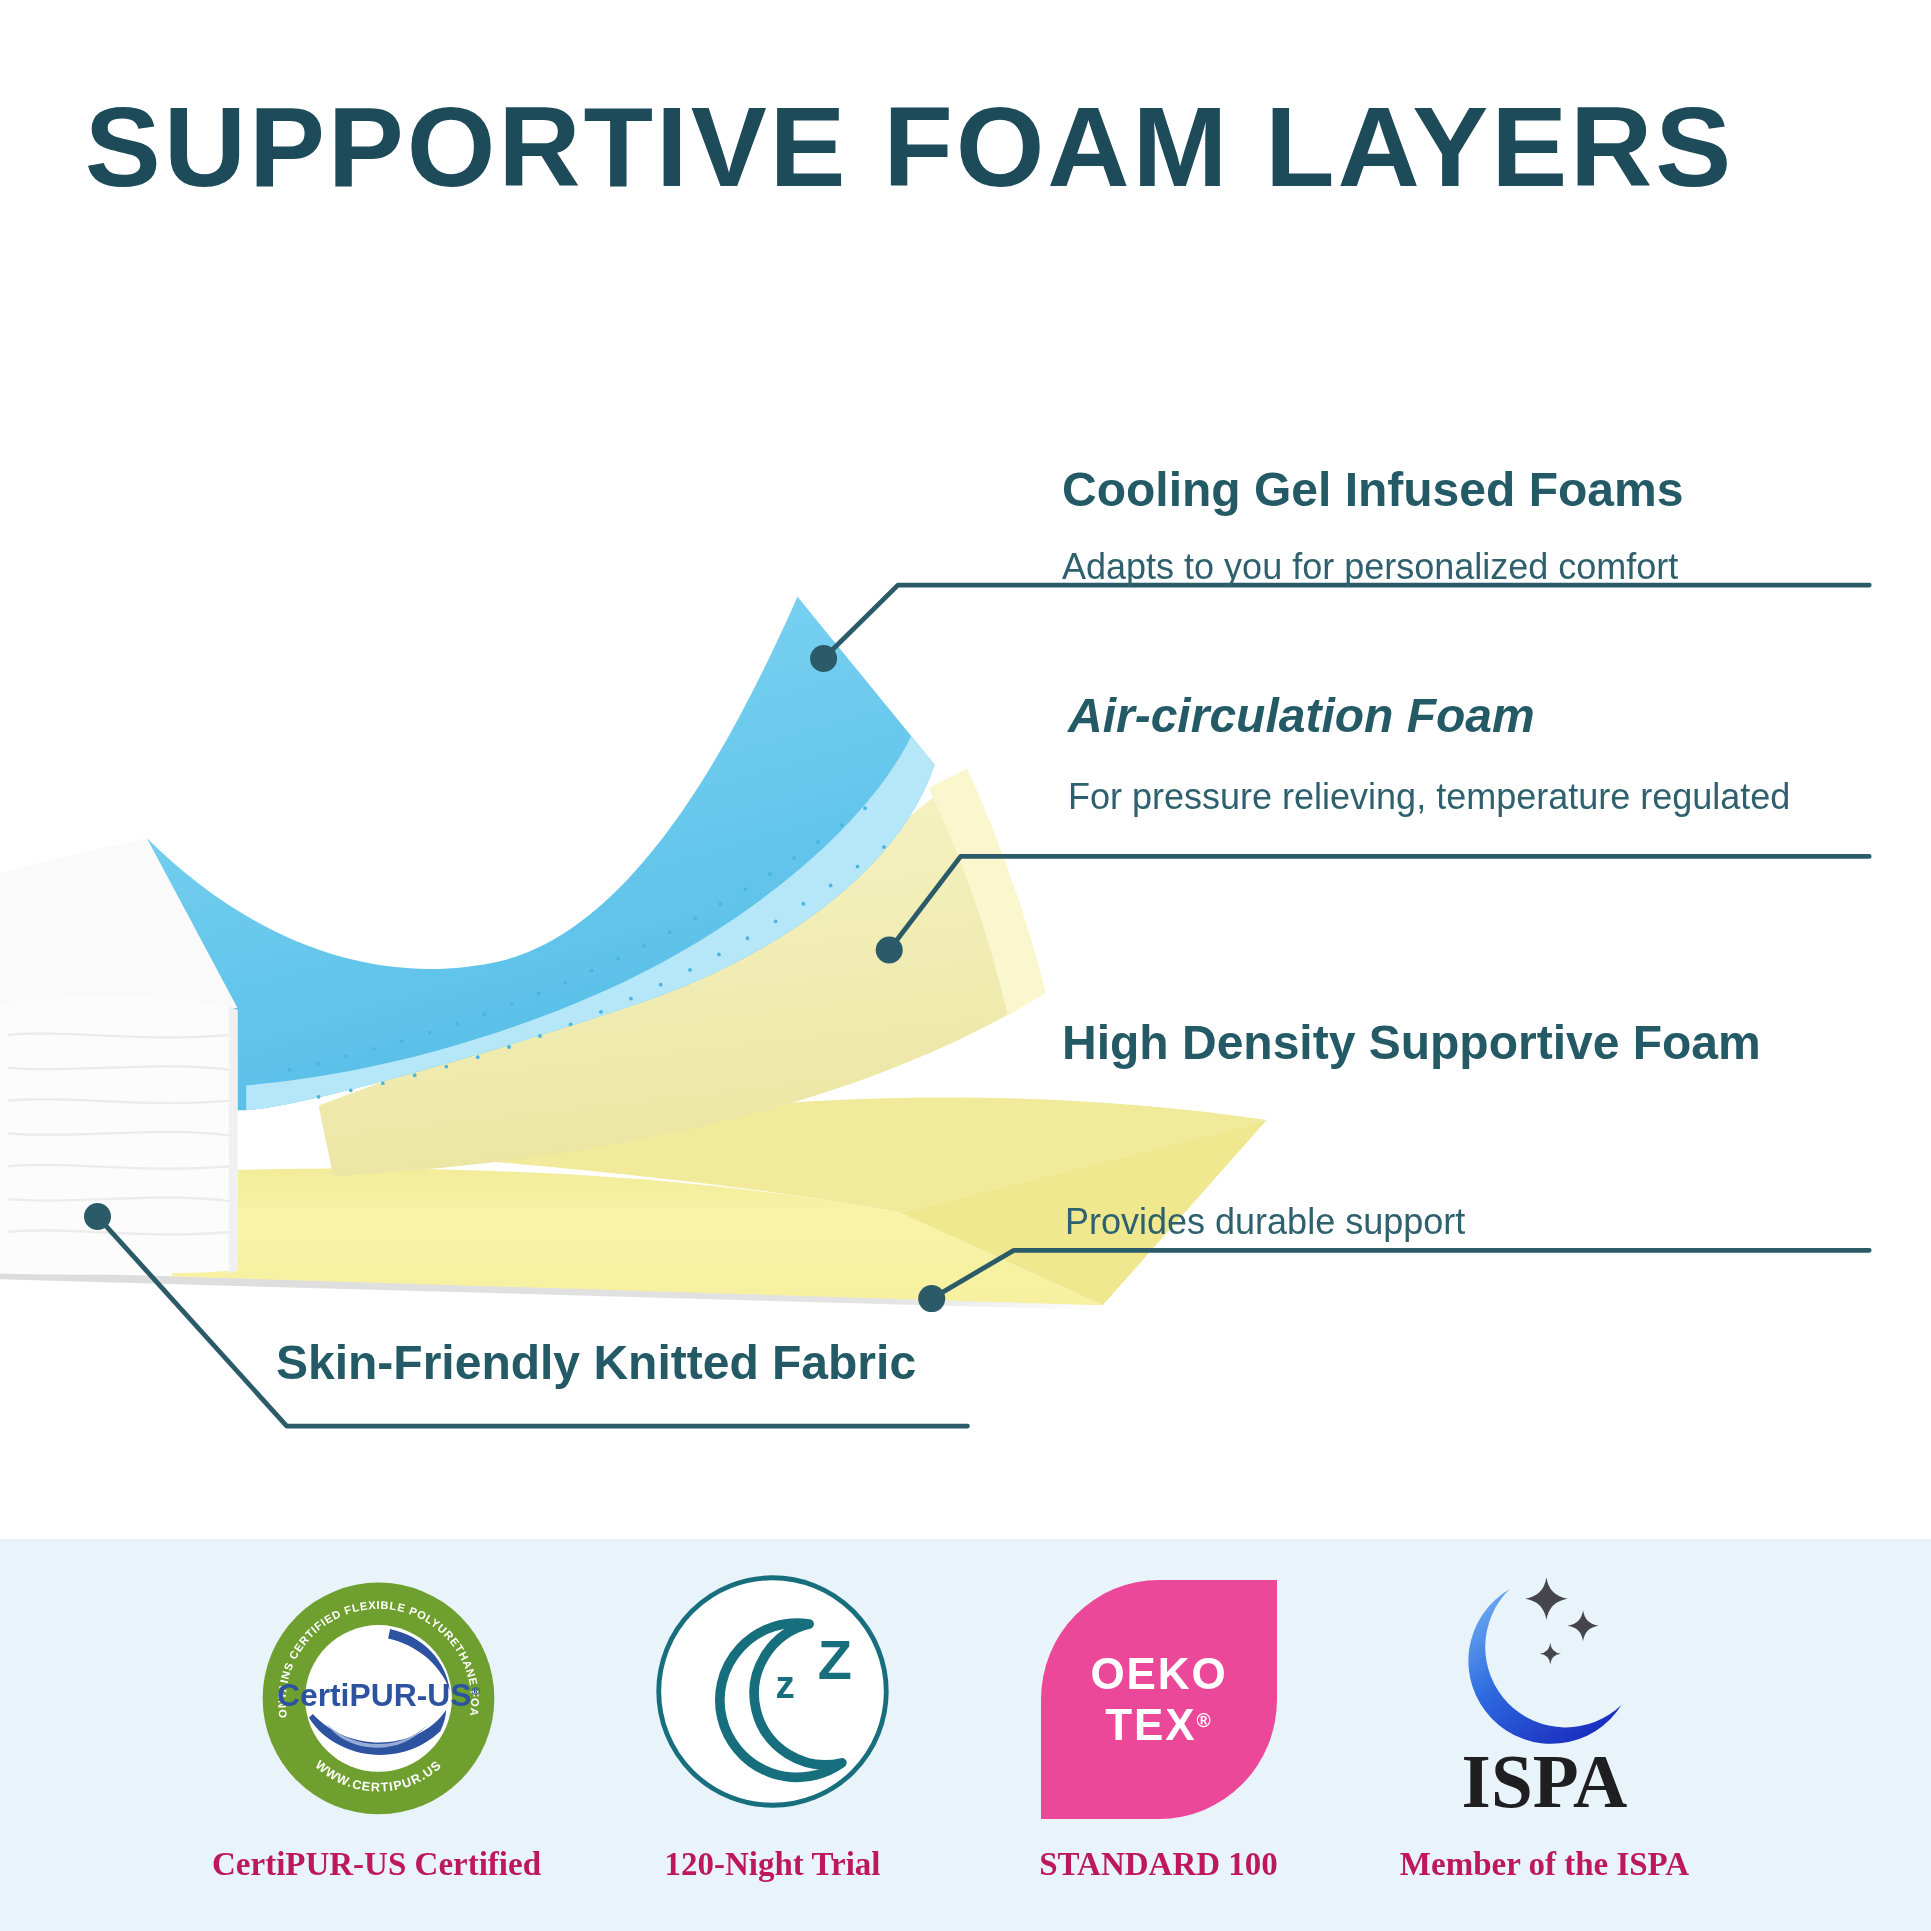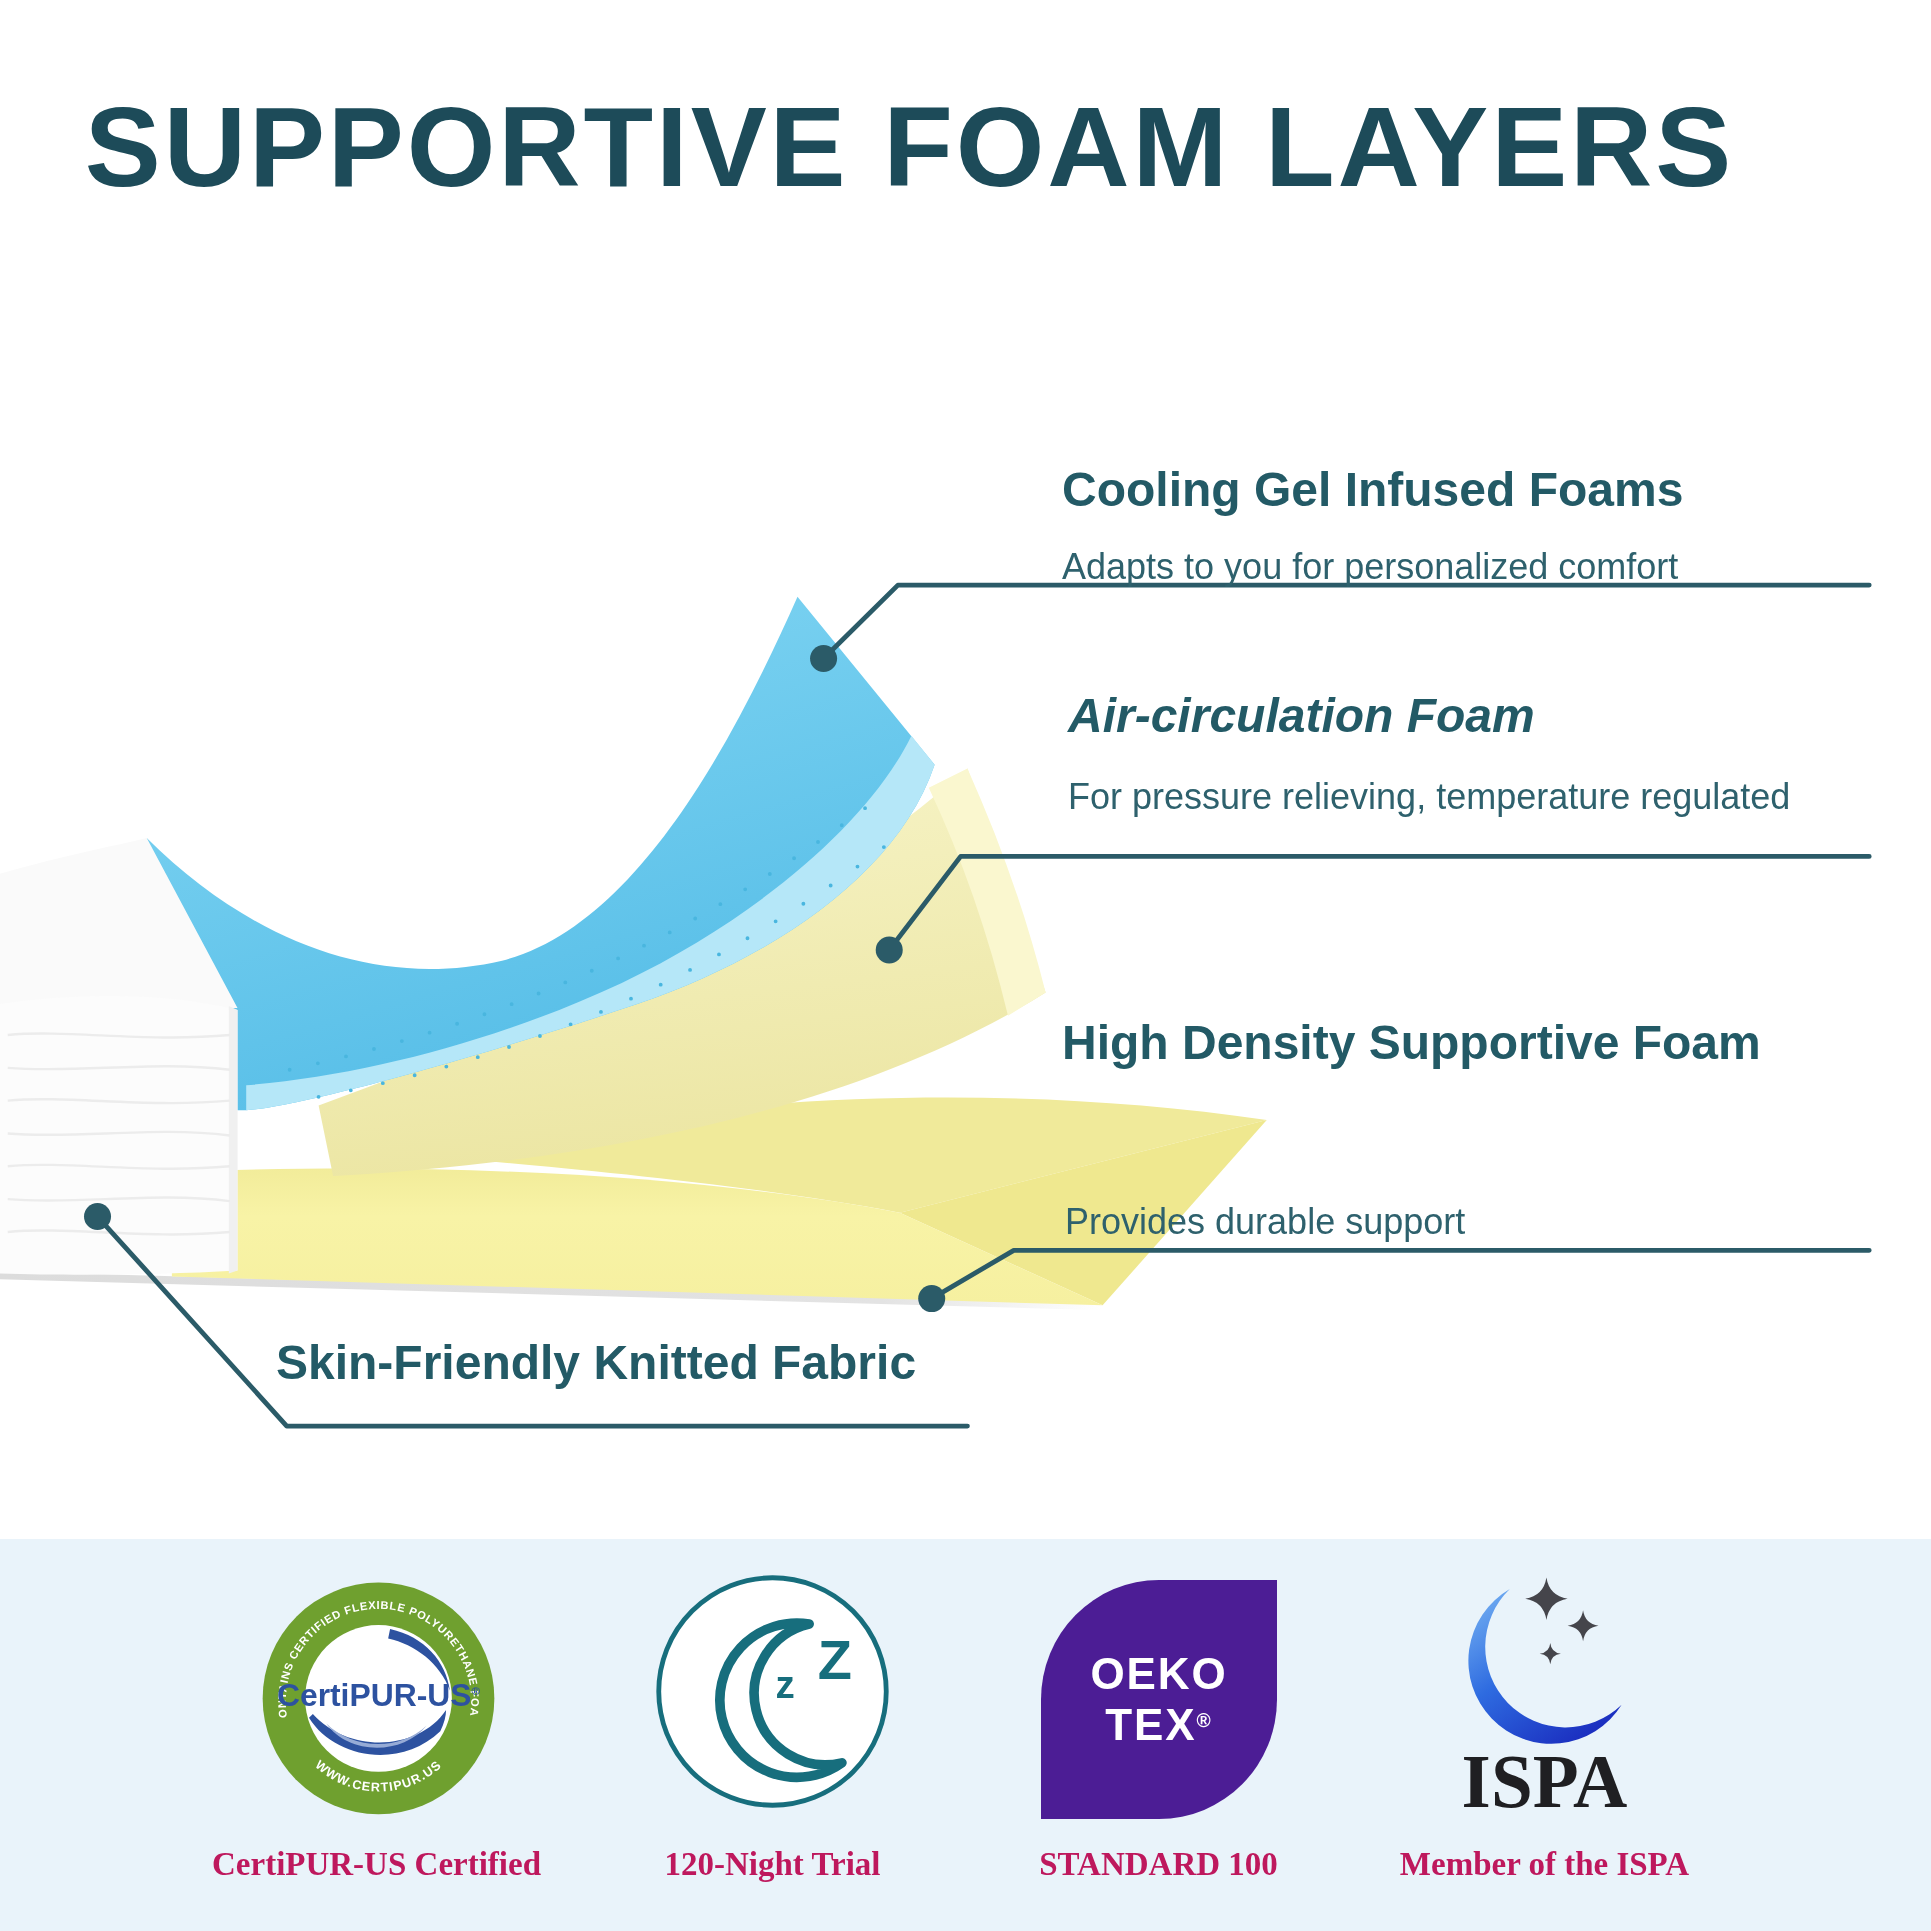--- a/index.html
+++ b/index.html
@@ -19,21 +19,21 @@
   .co3h{left:1062px;top:1016px;}
   .co3s{left:1065px;top:1157px;margin-top:44px;}
   .co4h{left:276px;top:1336px;}
   
   .footer{left:0;top:1539px;width:1931px;height:392px;background:#E9F3FA;}
   .badge-label{top:1846px;width:425px;text-align:center;
                font-family:"Liberation Serif", serif;font-weight:700;
                font-size:33px;color:#be185d;}
   .bl1{left:164px;} .bl2{left:560px;} .bl3{left:946px;} .bl4{left:1332px;}
   
-  .oeko{left:1041px;top:1580px;width:236px;height:239px;background:#4c1d95;
+  .oeko{left:1041px;top:1580px;width:236px;height:239px;background:#ec4899;
         border-radius:50% 0;display:flex;flex-direction:column;align-items:center;
         justify-content:center;}
   .oeko-line{color:#ffffff;font-weight:700;font-size:44px;letter-spacing:1.9px;line-height:1.14;}
   .oeko-reg{font-size:19.3px;vertical-align:13.5px;}
   svg text{font-family:"Liberation Sans", sans-serif;}
   .serifTxt{font-family:"Liberation Serif", serif;}
 </style>
 </head>
 <body>
 

